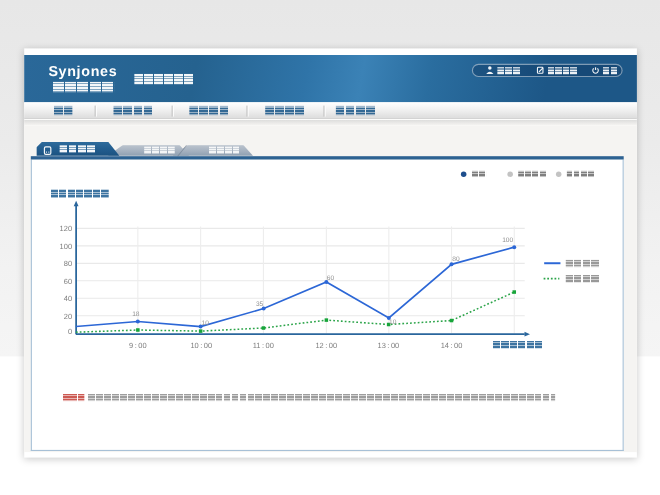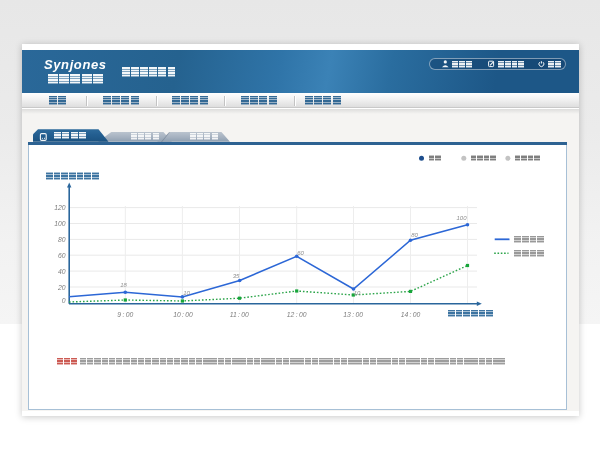--- a/index.html
+++ b/index.html
@@ -1,17 +1,17 @@
 <!DOCTYPE html>
 <html><head>
 <meta charset="utf-8">
 <style>
 html,body{margin:0;padding:0;}
 body{width:600px;height:450px;overflow:hidden;font-family:"Liberation Sans",sans-serif;}
-#stage{position:relative;width:600px;height:324px;background:linear-gradient(180deg,#e7e7e7 0%,#ebebeb 40%,#f2f2f2 75%,#f5f5f5 100%);font-style:italic;}
+#stage{position:relative;width:600px;height:324px;background:linear-gradient(180deg,#e7e7e7 0%,#ebebeb 40%,#f2f2f2 75%,#f5f5f5 100%);}
 .abs{position:absolute;}
 .zh{position:absolute;background:repeating-linear-gradient(90deg,currentColor 0 var(--i),transparent var(--i) var(--p));-webkit-mask-image:repeating-linear-gradient(0deg,rgba(0,0,0,.45) 0 1px,#000 1px 2.4px);mask-image:repeating-linear-gradient(0deg,rgba(0,0,0,.45) 0 1px,#000 1px 2.4px);}
 #page{left:21.5px;top:43.5px;width:557px;height:372px;background:#fff;box-shadow:0 1px 7px rgba(0,0,0,.22);}
 #header{left:21.5px;top:49.5px;width:557px;height:43.5px;
  background:linear-gradient(100deg,#2a6899 0%,#25628f 28%,#2f74a8 46%,#3b82b6 55%,#2a6d9f 66%,#1d5787 85%,#1d5787 100%);}
 #logo-en{left:44px;top:57px;color:#fff;font-size:13px;font-weight:bold;letter-spacing:.6px;}
 #pill{left:428.5px;top:58.2px;width:137px;height:12.2px;border-radius:6.5px;background:rgba(8,40,80,.28);border:.8px solid rgba(255,255,255,.45);box-sizing:border-box;}
 #nav{left:21.5px;top:93px;width:557px;height:15px;background:linear-gradient(180deg,#ffffff 0%,#f2f2f2 45%,#dedede 100%);border-bottom:1px solid #c9c9c9;box-sizing:border-box;}
 .nsep{top:95.5px;width:1px;height:10px;background:#c3c3c3;box-shadow:1px 0 0 #fff;}
 #navshadow{left:21.5px;top:109px;width:557px;height:5px;background:linear-gradient(180deg,#dddddc,#f5f4f2);}

